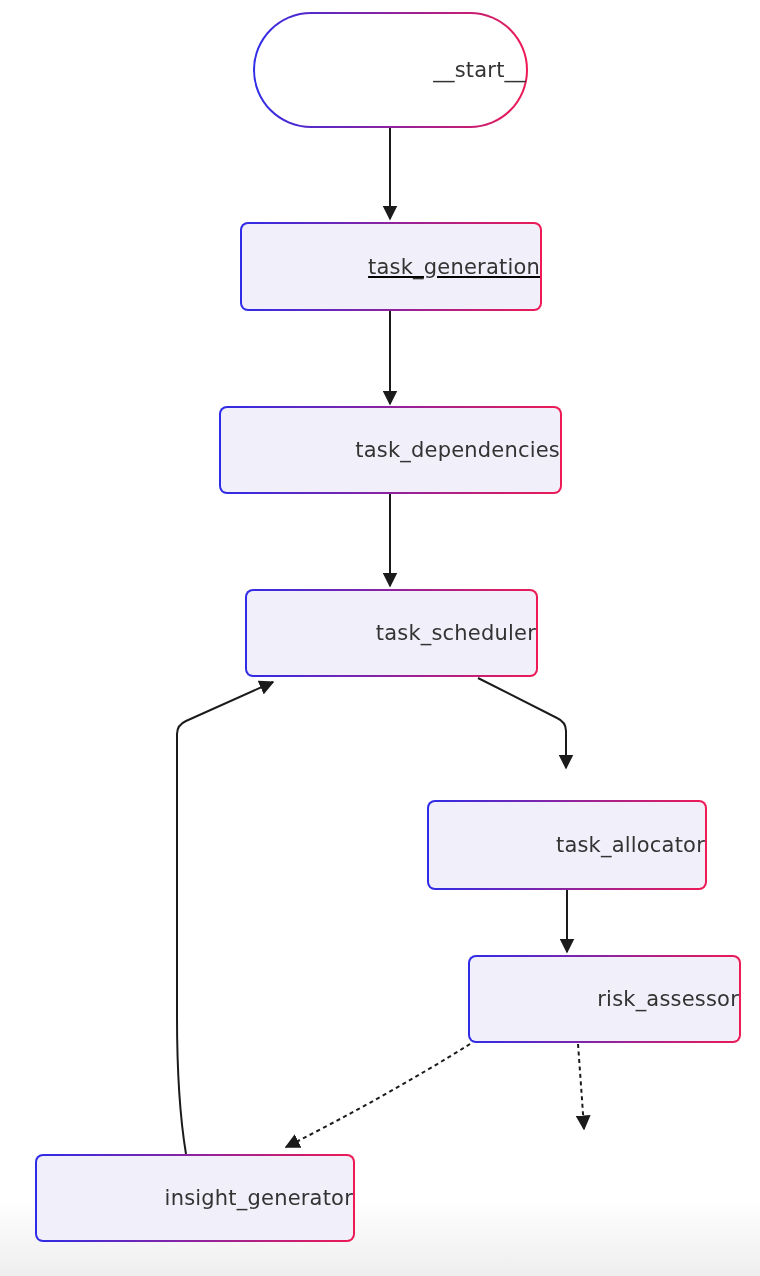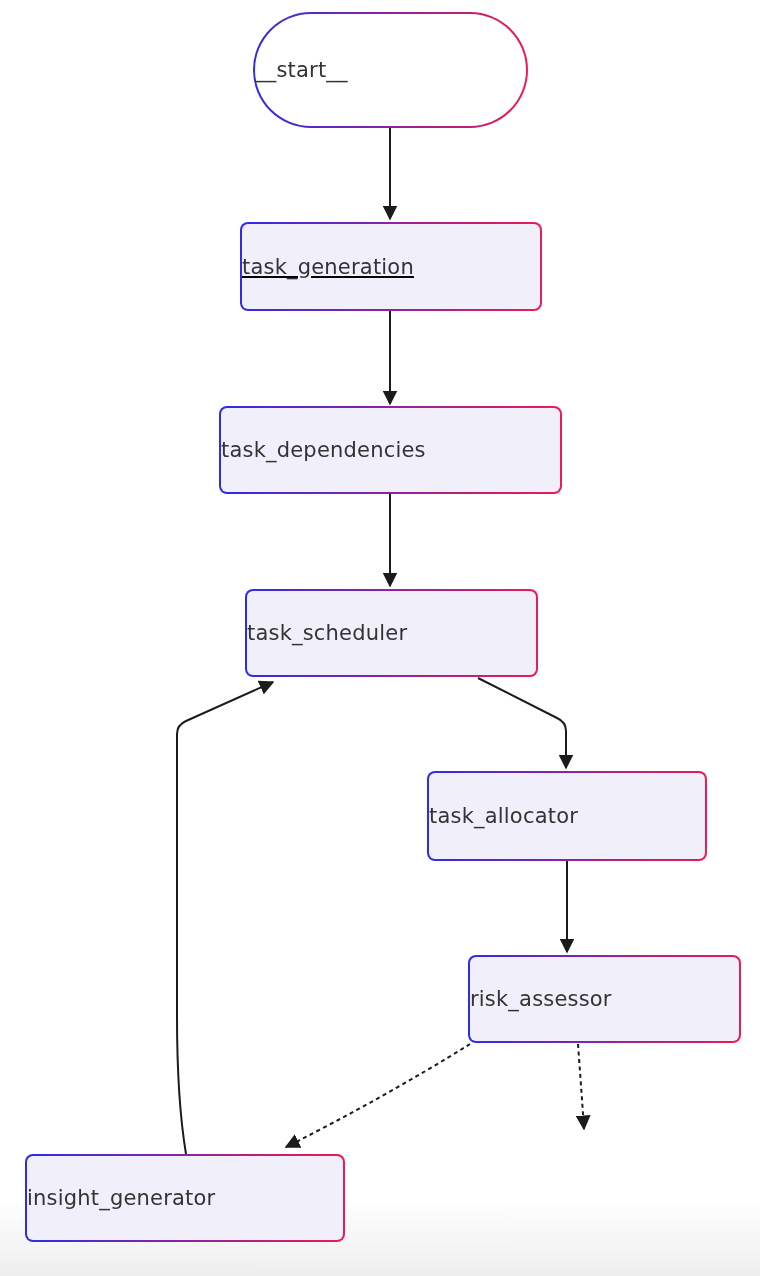--- a/index.html
+++ b/index.html
@@ -18,41 +18,41 @@
   .edge { fill: none; stroke: var(--edge-stroke, #1b1b1b); stroke-width: 2; }
   .edge.dotted { stroke-dasharray: 4 3.5; }
   .arrowhead { fill: var(--edge-stroke, #1b1b1b); stroke: none; }
 
   
   .node {
     position: absolute;
     box-sizing: border-box;
     display: flex;
     align-items: center;
-    justify-content: flex-start;
+    justify-content: flex-end;
     border: 2px solid transparent;
     background:
       linear-gradient(var(--fill, #f1f0fa), var(--fill, #f1f0fa)) padding-box,
       linear-gradient(90deg, var(--grad-start, #2e2ce8), var(--grad-end, #ee1a55)) border-box;
   }
   .node .label {
     font-size: 21px;
     color: var(--text-color, #333333);
     letter-spacing: 0.2px;
     white-space: nowrap;
   }
 
   
   #n-start { left: 253px; top: 12px;   width: 275px; height: 116px; border-radius: 58px; --fill: #ffffff; }
   #n-gen   { left: 240px; top: 222px;  width: 302px; height: 89px;  border-radius: 8px; text-decoration: underline; }
   #n-dep   { left: 219px; top: 406px;  width: 343px; height: 88px;  border-radius: 8px; }
   #n-sch   { left: 245px; top: 589px;  width: 293px; height: 88px;  border-radius: 8px; }
-  #n-alloc { left: 427px; top: 771px;  width: 280px; height: 90px;  border-radius: 8px; }
+  #n-alloc { left: 427px; top: 800px;  width: 280px; height: 90px;  border-radius: 8px; }
   #n-risk  { left: 430px; top: 955px;  width: 273px; height: 88px;  border-radius: 8px; margin-left: 38px; }
-  #n-ins   { left: 25px;  top: 1154px; width: 320px; height: 88px;  border-radius: 8px; }
+  #n-ins   { left: 35px;  top: 1154px; width: 320px; height: 88px;  border-radius: 8px; }
   #n-end   { left: 452px; top: 1138px; width: 271px; height: 122px; border-radius: 61px; --fill: var(--end-fill, #bdb4f8); }
 </style>
 </head>
 <body>
 
 <div class="canvas">
 
   <svg class="edges" viewBox="0 0 760 1276" xmlns="http://www.w3.org/2000/svg">
     <defs>
       <marker id="arrow" viewBox="0 0 10 10" refX="9" refY="5" markerWidth="15" markerHeight="15" markerUnits="userSpaceOnUse" orient="auto-start-reverse">

